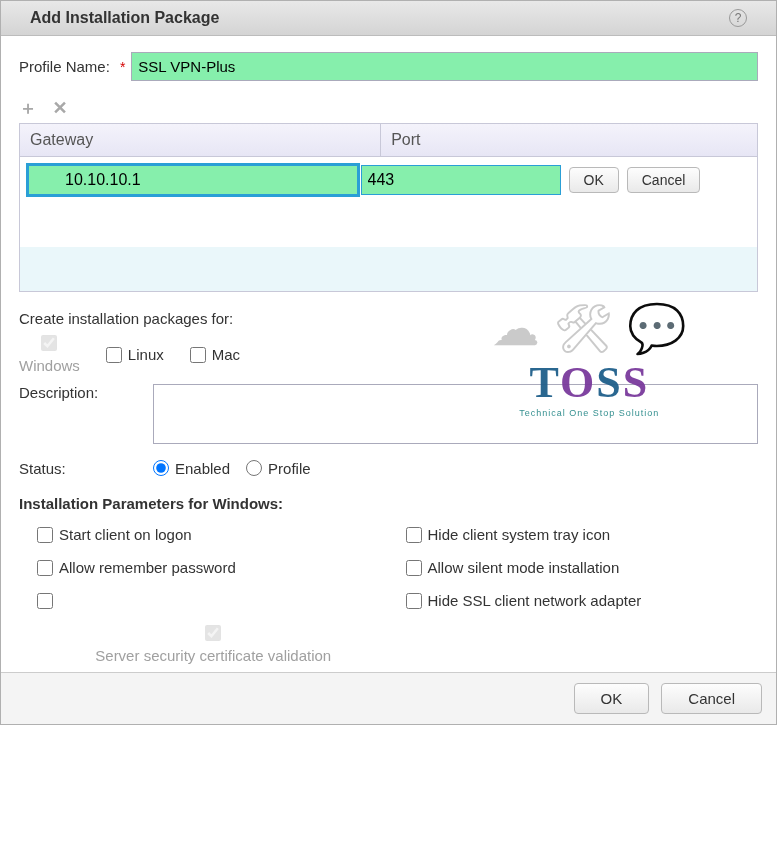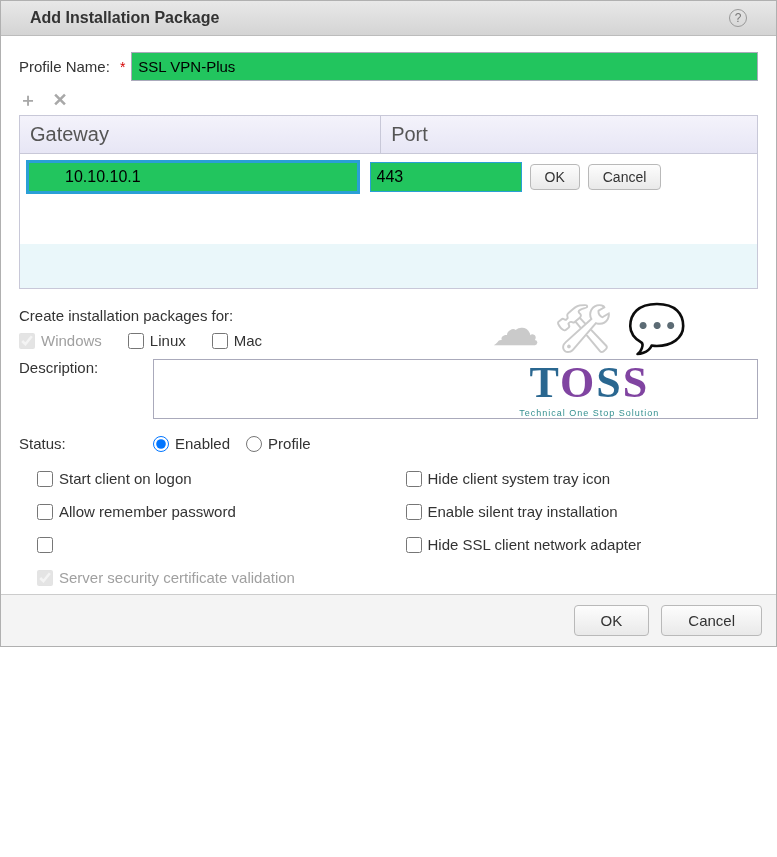--- a/index.html
+++ b/index.html
@@ -36,34 +36,34 @@
     font-size: 12px;
     display: flex; align-items: center; justify-content: center;
     cursor: pointer;
   }
   .body {
     padding: 16px 18px 8px 18px;
   }
   .row {
     display: flex;
     align-items: center;
-    margin-bottom: 10px;
+    margin-bottom: 18px;
   }
   .label {
     font-size: 15px;
     color: #333;
     margin-right: 8px;
   }
   .req { color: #d40000; margin: 0 6px 0 2px; }
   input[type="text"] {
     font-family: inherit;
     font-size: 15px;
     padding: 5px 6px;
     border: 1px solid #aab;
-    background: #22c55e;
+    background: #86efac;
   }
   #profile-name { flex: 1; }
   .toolbar {
     display: flex; gap: 14px; margin: 6px 0 6px 0;
   }
   .tool-icon {
     width: 18px; height: 18px;
     display: flex; align-items: center; justify-content: center;
     color: #a8a8a8; font-size: 18px; font-weight: bold;
     cursor: default;
@@ -72,74 +72,74 @@
     border: 1px solid #c8c8d8;
   }
   .grid-header {
     display: flex;
     background: linear-gradient(#f4f3fb, #e7e6f5);
     border-bottom: 1px solid #c8c8d8;
   }
   .grid-header .col {
     padding: 7px 10px;
     color: #555;
-    font-size: 20px;
+    font-size: 16px;
   }
   .col-gateway { width: 49%; border-right: 1px solid #c8c8d8; }
   .col-port { width: 51%; }
   .grid-row {
     display: flex;
     align-items: center;
     padding: 6px 6px;
     background: #fff;
   }
   .grid-row input[type="text"] {
     font-size: 16px;
   }
   #gateway-input {
     width: 46%;
     border: 3px solid #2a9fd6;
     outline: none;
-    margin-right: 10px;
+    margin-right: 1px;
     padding-left: 36px;
   }
   #port-input {
-    width: 152px;
+    width: 200px;
     border: 1px solid #2a9fd6;
     margin-right: 8px;
   }
   .btn {
     background: linear-gradient(#fdfdfd, #e9e9e9);
     border: 1px solid #b9b9b9;
     border-radius: 4px;
     padding: 4px 14px;
     font-size: 14px;
     color: #333;
     cursor: pointer;
   }
   .grid-empty-row { height: 44px; background: #fff; }
   .grid-empty-row.alt { background: #eaf7fa; }
 
   .section-label { font-size: 15px; margin: 18px 0 8px 0; }
   .os-row { display: flex; align-items: center; gap: 26px; margin-bottom: 10px; }
   .chk-wrap { display: flex; align-items: center; gap: 6px; font-size: 15px; color: #333; }
-  .chk-wrap.disabled { color: #a0a0a0; }
+  .chk-wrap.disabled { color: #a0a0a0; flex-direction: column; }
   input[type="checkbox"], input[type="radio"] {
     width: 16px; height: 16px; margin: 0;
   }
   .chk-wrap.disabled input { opacity: 0.6; }
 
   .desc-row { display: flex; align-items: flex-start; gap: 16px; margin-bottom: 16px; }
   .desc-row textarea {
     flex: 1; height: 60px; border: 1px solid #aab;
     font-family: inherit; font-size: 14px; padding: 4px; resize: none;
   }
 
   .status-row { display: flex; align-items: center; gap: 16px; margin-bottom: 18px; }
-  .radio-wrap { display: flex; align-items: flex-end; gap: 6px; font-size: 15px; }
+  .radio-wrap { display: flex; align-items: flex-start; gap: 6px; font-size: 15px; }
 
   .params-heading { font-size: 15px; font-weight: bold; margin-bottom: 14px; }
   .params-grid {
     display: grid;
     grid-template-columns: 1fr 1fr;
     row-gap: 14px;
     column-gap: 10px;
     padding-left: 18px;
     gap: 16px;
   }
@@ -242,36 +242,37 @@
       <label class="radio-wrap">
         <input type="radio" name="status" checked="" style="">
         <span>Enabled</span>
       </label>
       <label class="radio-wrap">
         <input type="radio" name="status" style="">
         <span>Profile</span>
       </label>
     </div>
 
+    <div class="params-heading">Installation Parameters for Windows:</div>
     <div class="params-grid">
       <label class="chk-wrap">
         <input type="checkbox" style="">
         <span>Start client on logon</span>
       </label>
       <label class="chk-wrap">
         <input type="checkbox" style="">
         <span>Hide client system tray icon</span>
       </label>
       <label class="chk-wrap">
         <input type="checkbox" style="">
         <span>Allow remember password</span>
       </label>
       <label class="chk-wrap">
         <input type="checkbox" style="">
-        <span>Enable silent tray installation</span>
+        <span>Allow silent mode installation</span>
       </label>
       <label class="chk-wrap">
         <input type="checkbox" style="">
       </label>
       <label class="chk-wrap">
         <input type="checkbox" style="">
         <span>Hide SSL client network adapter</span>
       </label>
       <label class="chk-wrap disabled">
         <input type="checkbox" checked="" disabled="" style="">

